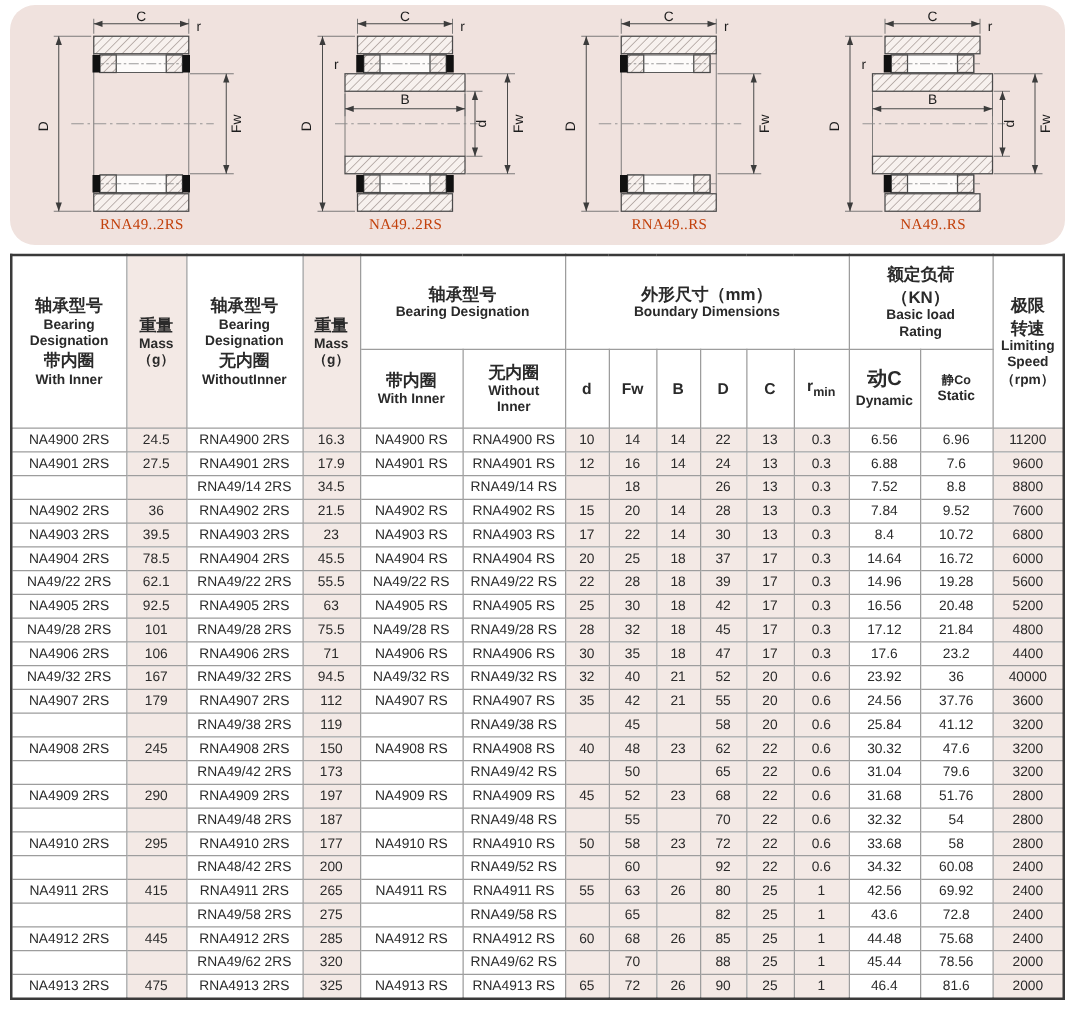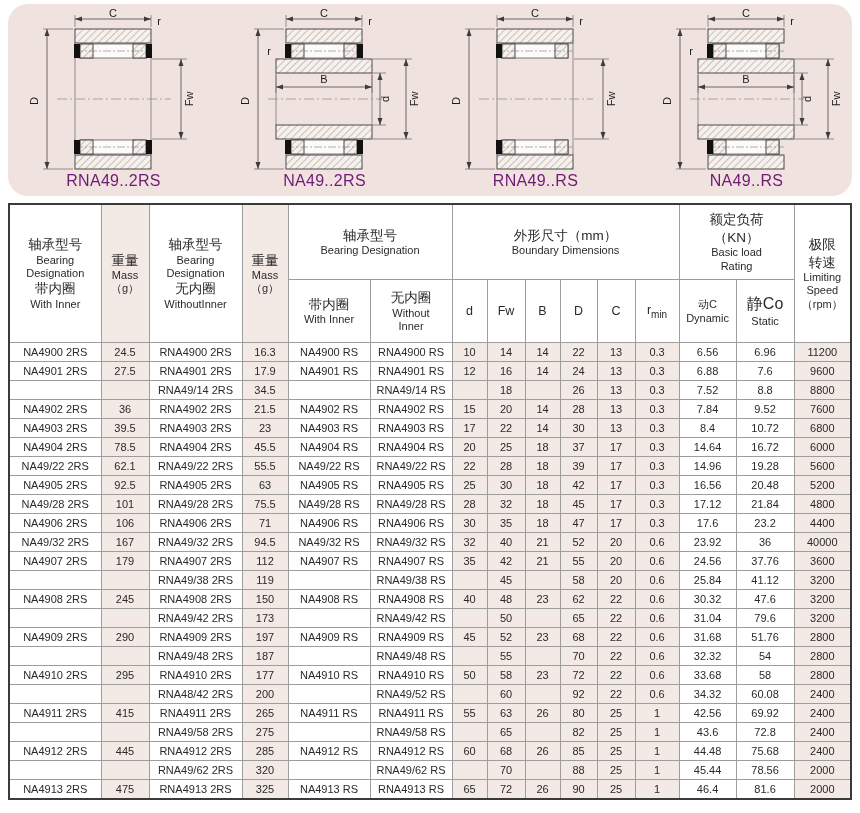--- a/index.html
+++ b/index.html
@@ -4,31 +4,31 @@
 <style>
   html,body{margin:0;padding:0;}
   body{width:860px;height:813px;position:relative;background:#ffffff;
        font-family:"Liberation Sans","DejaVu Sans",sans-serif;color:#2a2a2a;}
 
   
   .panel{position:absolute;left:8px;top:4px;width:844px;height:192px;
          background:#f0e2de;border-radius:20px;box-sizing:border-box;
          display:flex;justify-content:space-around;align-items:flex-start;padding-top:5px;}
   figure{margin:0;display:flex;flex-direction:column;align-items:center;}
-  figcaption{font-size:16px;margin-top:-5px;color:#701a75;letter-spacing:.3px;}
+  figcaption{font-size:12px;margin-top:-5px;color:#c2410c;letter-spacing:.3px;font-family:Liberation Serif, serif;}
 
   
   .spec{position:absolute;left:8px;top:203px;width:844px;border-collapse:collapse;
         table-layout:fixed;background:#fff;border:2px solid #3a3a3a;}
   .spec th,.spec td{border:1px solid #9d9d9d;text-align:center;vertical-align:middle;
         padding:0;overflow:hidden;}
   .spec td{font-size:11px;height:18px;white-space:nowrap;}
   tr.h1 th{height:74px;}
   tr.h2 th{height:62px;}
-  th{font-weight:normal;}
+  th{font-weight:bold;}
   .zh{display:block;font-size:13.5px;line-height:1.3;white-space:pre-line;}
   .en{display:block;font-size:11px;line-height:1.2;white-space:pre-line;}
   .dim{font-size:12.5px;}
   sub{font-size:10px;}
   .pink{background:#f3e9e5;}
 </style>
 </head>
 <body>
 
 <div class="panel" id="panel">
@@ -324,25 +324,25 @@
         <span class="en">Without
 Inner</span>
       </th>
       <th class="dim">d</th>
       <th class="dim">Fw</th>
       <th class="dim">B</th>
       <th class="dim">D</th>
       <th class="dim">C</th>
       <th class="dim"><span>r</span><sub>min</sub></th>
       <th>
-        <span class="zh" style="font-size:11px">动C</span>
+        <span class="zh" style="font-size:16px">动C</span>
         <span class="en">Dynamic</span>
       </th>
       <th>
-        <span class="zh" style="font-size:16px">静Co</span>
+        <span class="zh" style="font-size:10px">静Co</span>
         <span class="en">Static</span>
       </th>
     </tr>
   </thead>
   <tbody id="tbody">
       <tr>
         <td>NA4900 2RS</td>
         <td class="pink">24.5</td>
         <td>RNA4900 2RS</td>
         <td class="pink">16.3</td>

